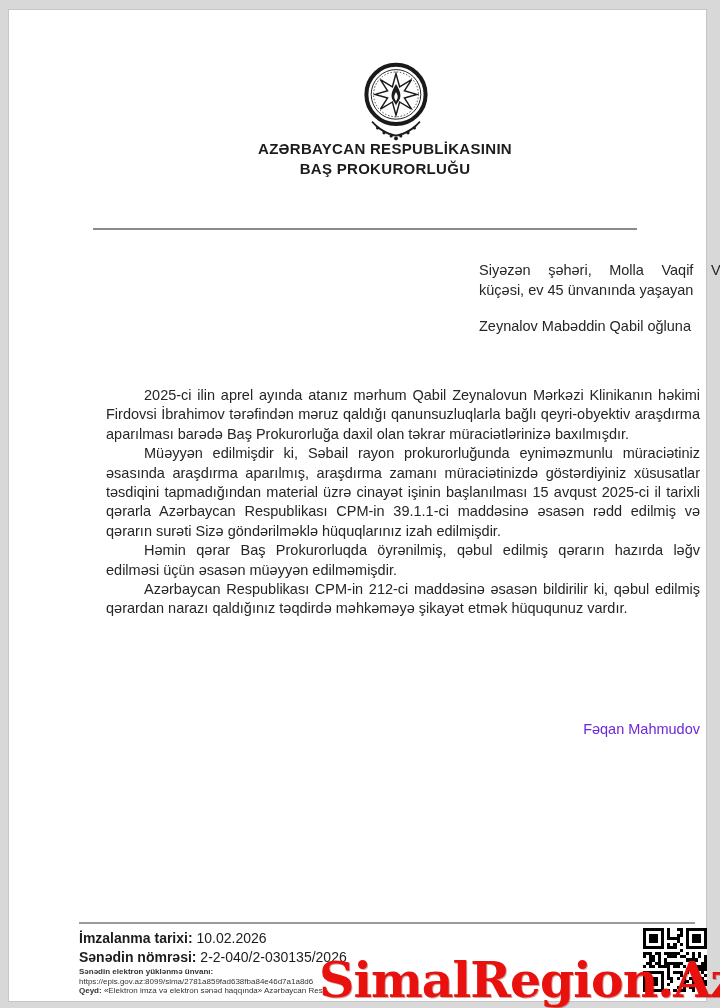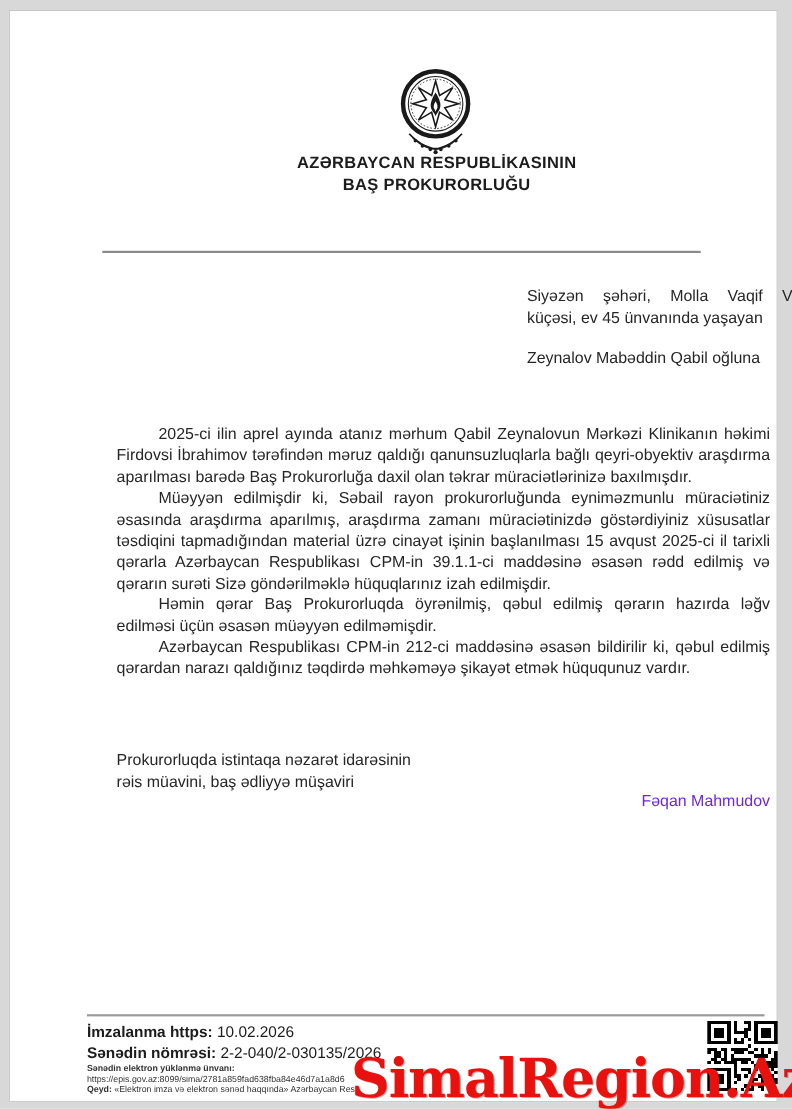--- a/index.html
+++ b/index.html
@@ -4,21 +4,21 @@
 <style>
   html,body{margin:0;padding:0;}
   .canvas{position:relative;width:720px;height:1008px;background:#d8d8d8;
           font-family:"Liberation Sans",sans-serif;overflow:hidden;}
   .page{position:absolute;left:8px;top:9px;width:697px;height:991px;
         background:#ffffff;border:1px solid #c6c6c6;}
   .abs{position:absolute;}
 
   
   .emblem{left:347px;top:46px;width:80px;height:92px;}
-  .org-name{left:92px;top:129px;width:592px;text-align:center;
+  .org-name{left:80px;top:129px;width:592px;text-align:center;
             font-weight:bold;font-size:15px;line-height:20px;color:#1c1c1c;
             letter-spacing:.3px;}
   .hq-address{left:92px;top:175px;width:592px;text-align:center;
               font-size:11px;line-height:15px;color:#4a4a4a;}
   .header-rule{left:84px;top:218px;width:544px;height:2px;background:#8a8a8a;}
 
   
   .recipient{left:422px;top:250px;width:272px;font-size:14.5px;line-height:20px;color:#262626;margin-left:48px;}
   .recipient .just{text-align:justify;text-align-last:justify;}
   .recipient-name{margin-top:16px;}
@@ -91,30 +91,26 @@
       <div class="recipient-name">Zeynalov Mabəddin Qabil oğluna</div>
     </div>
 
     <div class="abs letter-body">
       <p>2025-ci ilin aprel ayında atanız mərhum Qabil Zeynalovun Mərkəzi Klinikanın həkimi Firdovsi İbrahimov tərəfindən məruz qaldığı qanunsuzluqlarla bağlı qeyri-obyektiv araşdırma aparılması barədə Baş Prokurorluğa daxil olan təkrar müraciətlərinizə baxılmışdır.</p>
       <p>Müəyyən edilmişdir ki, Səbail rayon prokurorluğunda eyniməzmunlu müraciətiniz əsasında araşdırma aparılmış, araşdırma zamanı müraciətinizdə göstərdiyiniz xüsusatlar təsdiqini tapmadığından material üzrə cinayət işinin başlanılması 15 avqust 2025-ci il tarixli qərarla Azərbaycan Respublikası CPM-in 39.1.1-ci maddəsinə əsasən rədd edilmiş və qərarın surəti Sizə göndərilməklə hüquqlarınız izah edilmişdir.</p>
       <p>Həmin qərar Baş Prokurorluqda öyrənilmiş, qəbul edilmiş qərarın hazırda ləğv edilməsi üçün əsasən müəyyən edilməmişdir.</p>
       <p>Azərbaycan Respublikası CPM-in 212-ci maddəsinə əsasən bildirilir ki, qəbul edilmiş qərardan narazı qaldığınız təqdirdə məhkəməyə şikayət etmək hüququnuz vardır.</p>
     </div>
 
-    <div class="abs sig-title">
-      <div>Prokurorluqda istintaqa nəzarət idarəsinin</div>
-      <div>rəis müavini, baş ədliyyə müşaviri</div>
-    </div>
     <div class="abs sig-name">Fəqan Mahmudov</div>
 
     <div class="abs footer-rule"></div>
 
     <div class="abs footer-main">
-      <div><b>İmzalanma https:</b>
+      <div><b>İmzalanma tarixi:</b>
         <span>10.02.2026</span></div>
       <div><b>Sənədin nömrəsi:</b>
         <span>2-2-040/2-030135/2026</span></div>
     </div>
 
     <div class="abs footer-fine">
       <div class="b">Sənədin elektron yüklənmə ünvanı:</div>
       <div>https://epis.gov.az:8099/sima/2781a859fad638fba84e46d7a1a8d6</div>
       <div><span class="b">Qeyd:</span>
         <span>«Elektron imza və elektron sənəd haqqında» Azərbaycan Res</span></div>

